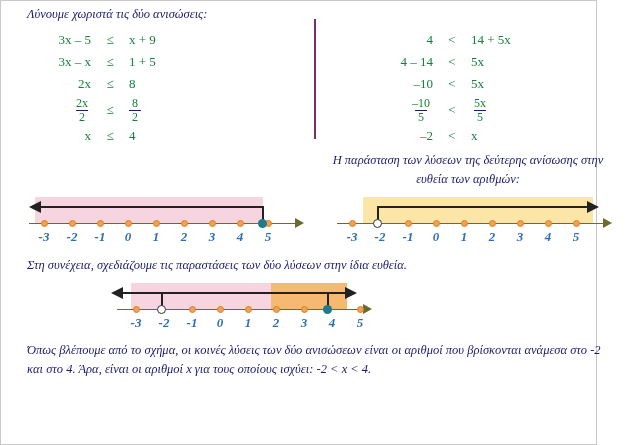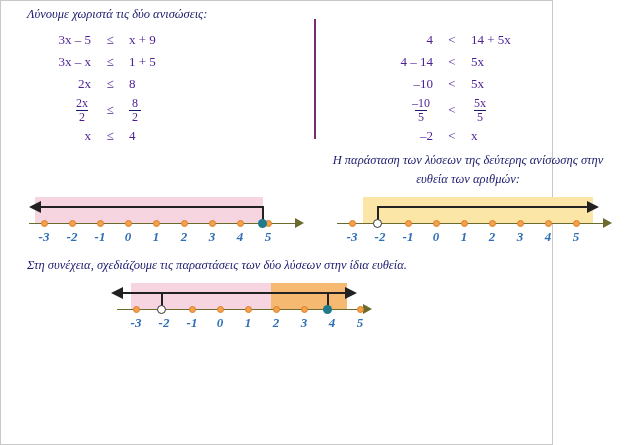--- a/index.html
+++ b/index.html
@@ -11,21 +11,21 @@
     height: 445px;
     background: #ffffff;
     font-family: "Liberation Serif", serif;
     color: #1a1a6e;
     position: relative;
     overflow: hidden;
   }
   .page {
     position: absolute;
     left: 0; top: 0;
-    width: 553px; height: 445px;
+    width: 597px; height: 445px;
     border: 1px solid #c8c8c8;
     box-sizing: border-box;
   }
   .intro {
     position: absolute;
     left: 26px;
     top: 6px;
     font-size: 12.5px;
     color: #1a1a6e;
     font-style: italic;
@@ -36,21 +36,21 @@
     left: 313px;
     top: 18px;
     width: 2px;
     height: 120px;
     background: #7b2c6e;
   }
   
   .eqblock {
     position: absolute;
     font-size: 13px;
-    color: #4c1d95;
+    color: #15803d;
   }
   .eqrow {
     display: flex;
     align-items: center;
     height: 22px;
   }
   .eqrow .lhs {
     width: 62px;
     text-align: right;
     padding-right: 8px;
@@ -359,15 +359,16 @@
       <span style="left:64px;">-1</span>
       <span style="left:92px;">0</span>
       <span style="left:120px;">1</span>
       <span style="left:148px;">2</span>
       <span style="left:176px;">3</span>
       <span style="left:204px;">4</span>
       <span style="left:232px;">5</span>
     </div>
   </div>
 
+  <div class="bottom-text" style="left:26px; top:340px; width:585px;">Όπως βλέπουμε από το σχήμα, οι κοινές λύσεις των δύο ανισώσεων είναι οι αριθμοί που βρίσκονται ανάμεσα στο -2 και στο 4. Άρα, είναι οι αριθμοί x για τους οποίους ισχύει: -2 &lt; x &lt; 4.</div>
 
 
 </div>
 
 </body></html>

